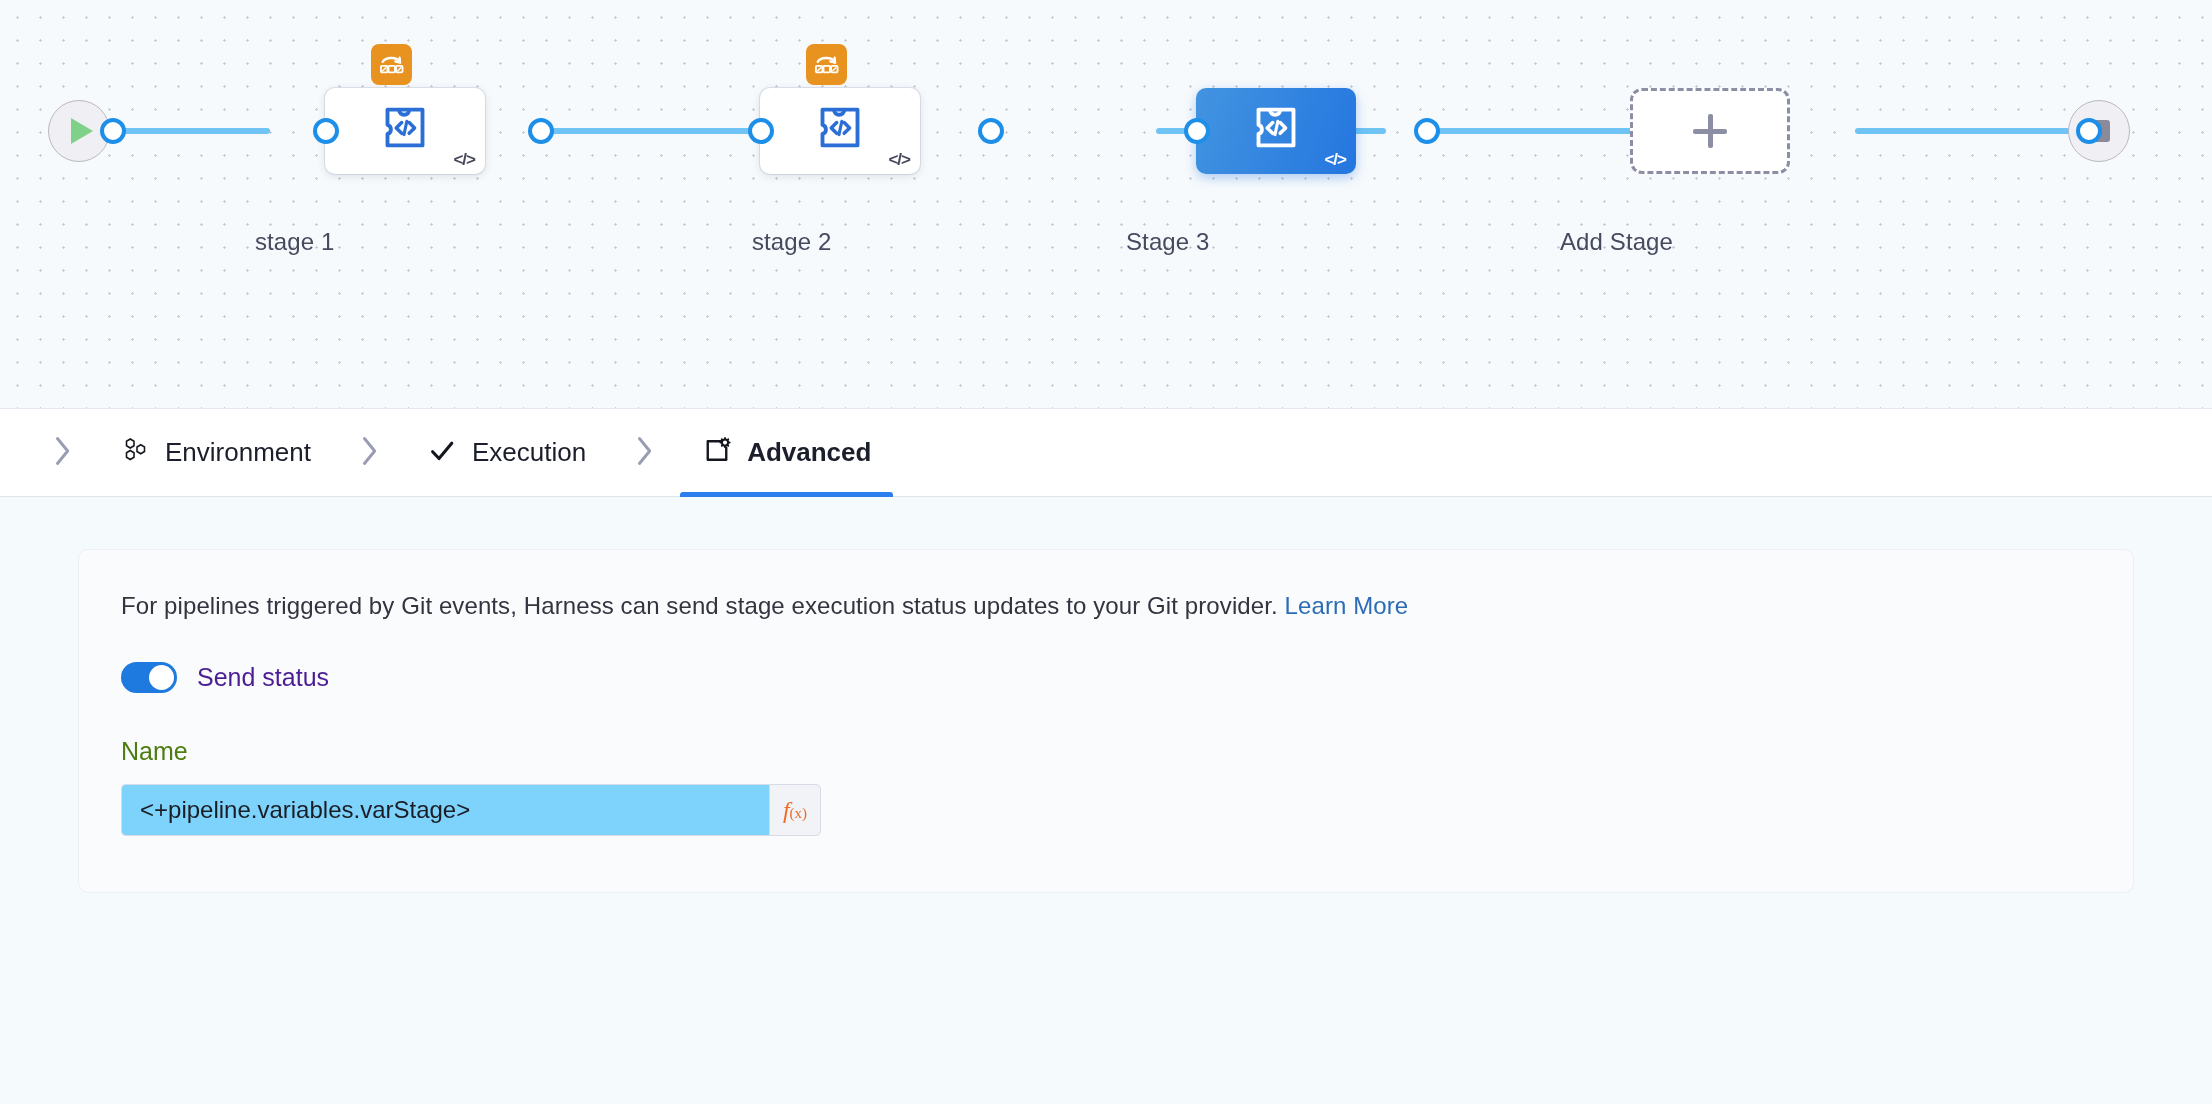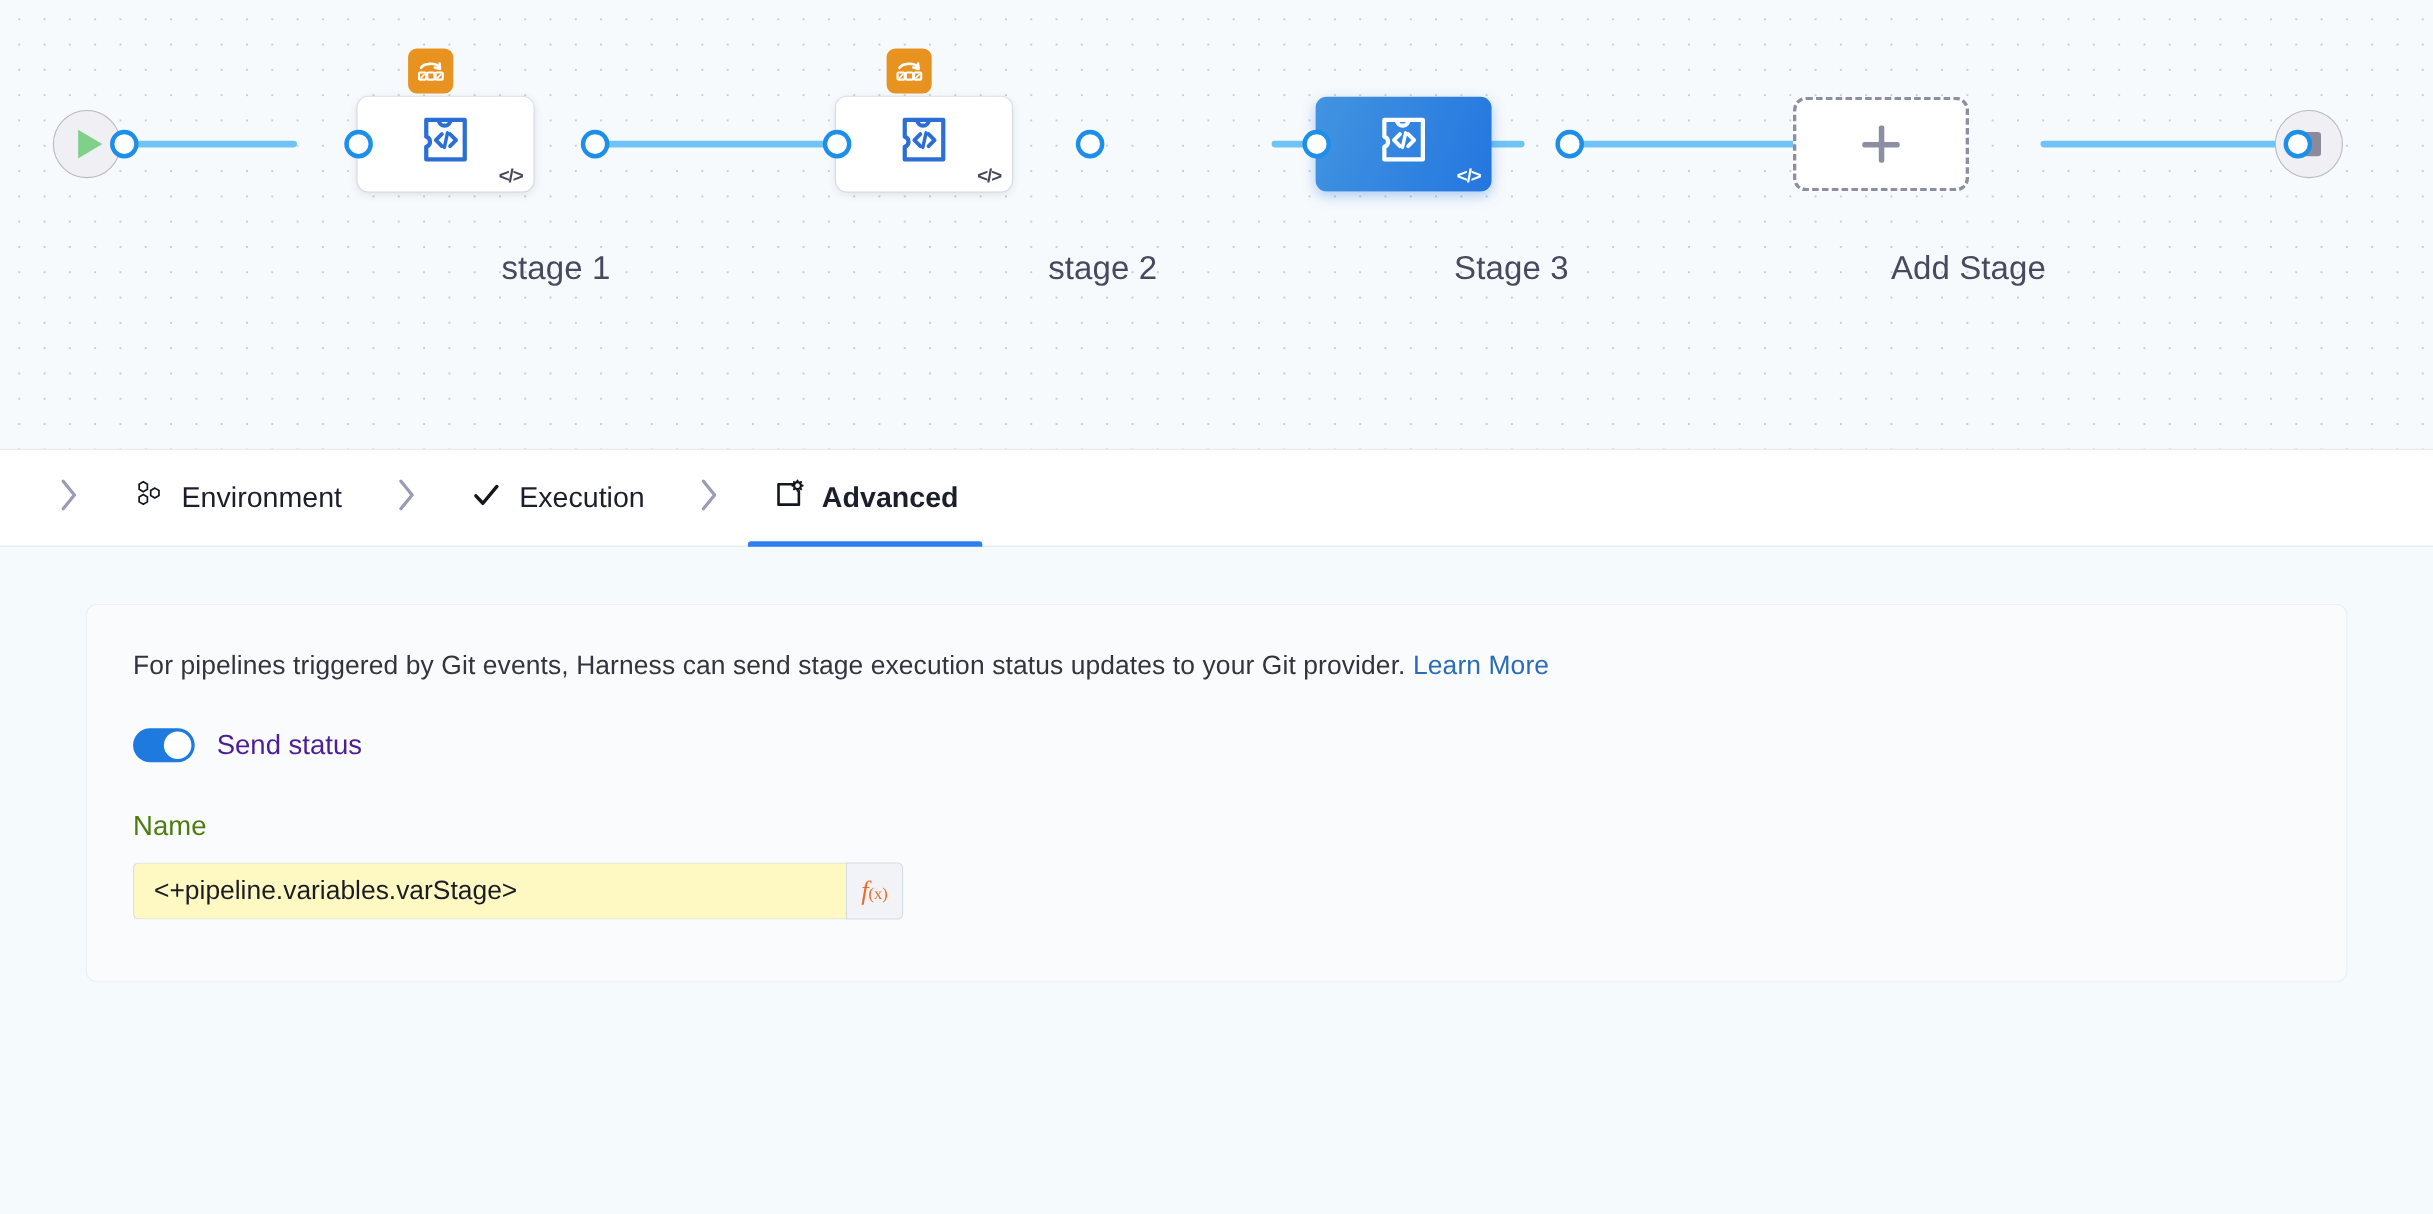--- a/index.html
+++ b/index.html
@@ -121,22 +121,22 @@
     display: flex; align-items: center; justify-content: center;
     z-index: 5;
   }
   .plus-h { position: absolute; width: 34px; height: 5px; background: #8c8fa4; border-radius: 2px; }
   .plus-v { position: absolute; width: 5px; height: 34px; background: #8c8fa4; border-radius: 2px; }
 
   .node-label {
     position: absolute;
     top: 228px;
     width: 300px;
-    text-align: right;
-    font-size: 30px;
+    text-align: left;
+    font-size: 24px;
     color: #464a5e;
     letter-spacing: .1px;
   }
 
   
   .tabbar {
     position: relative;
     width: 2212px; height: 88px;
     background: #ffffff;
     border-bottom: 1px solid #e0e5ec;
@@ -240,21 +240,21 @@
     display: flex;
     align-items: stretch;
     width: 700px;
     height: 52px;
   }
   .text-input {
     flex: 1;
     border: 1px solid #d6dce6;
     border-right: none;
     border-radius: 5px 0 0 5px;
-    background: #fef9c3;
+    background: #7dd3fc;
     font-size: 24px;
     color: #1b1d25;
     padding: 16px 18px;
     font-family: "Liberation Sans", sans-serif;
     outline: none;
   }
   .fx-button {
     width: 52px;
     border: 1px solid #d6dce6;
     border-radius: 0 5px 5px 0;

